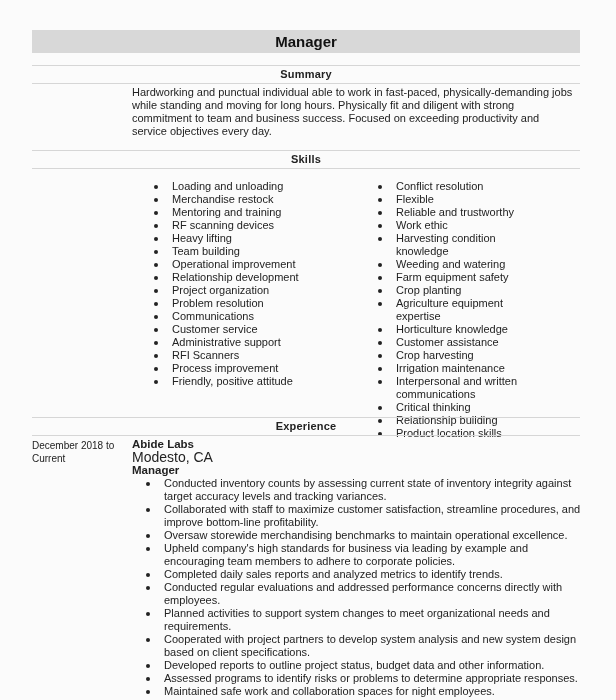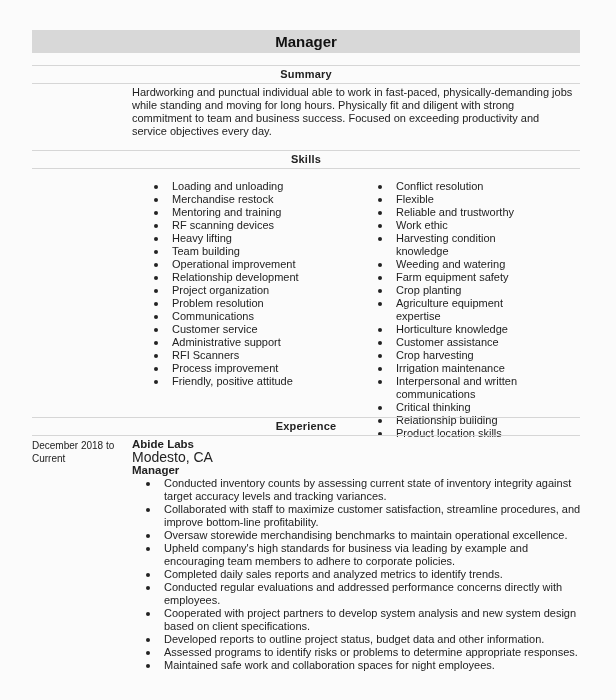--- a/index.html
+++ b/index.html
@@ -168,18 +168,19 @@
   <div class="company">Abide Labs</div>
   <div class="location">Modesto, CA</div>
   <div class="jobtitle">Manager</div>
   <ul class="bullets" id="job-bullets">
       <li>Conducted inventory counts by assessing current state of inventory integrity against target accuracy levels and tracking variances.</li>
       <li>Collaborated with staff to maximize customer satisfaction, streamline procedures, and improve bottom-line profitability.</li>
       <li>Oversaw storewide merchandising benchmarks to maintain operational excellence.</li>
       <li>Upheld company's high standards for business via leading by example and encouraging team members to adhere to corporate policies.</li>
       <li>Completed daily sales reports and analyzed metrics to identify trends.</li>
       <li>Conducted regular evaluations and addressed performance concerns directly with employees.</li>
+      <li>Planned activities to support system changes to meet organizational needs and requirements.</li>
       <li>Cooperated with project partners to develop system analysis and new system design based on client specifications.</li>
       <li>Developed reports to outline project status, budget data and other information.</li>
       <li>Assessed programs to identify risks or problems to determine appropriate responses.</li>
       <li>Maintained safe work and collaboration spaces for night employees.</li>
     </ul>
 </div>
 
 </body></html>

